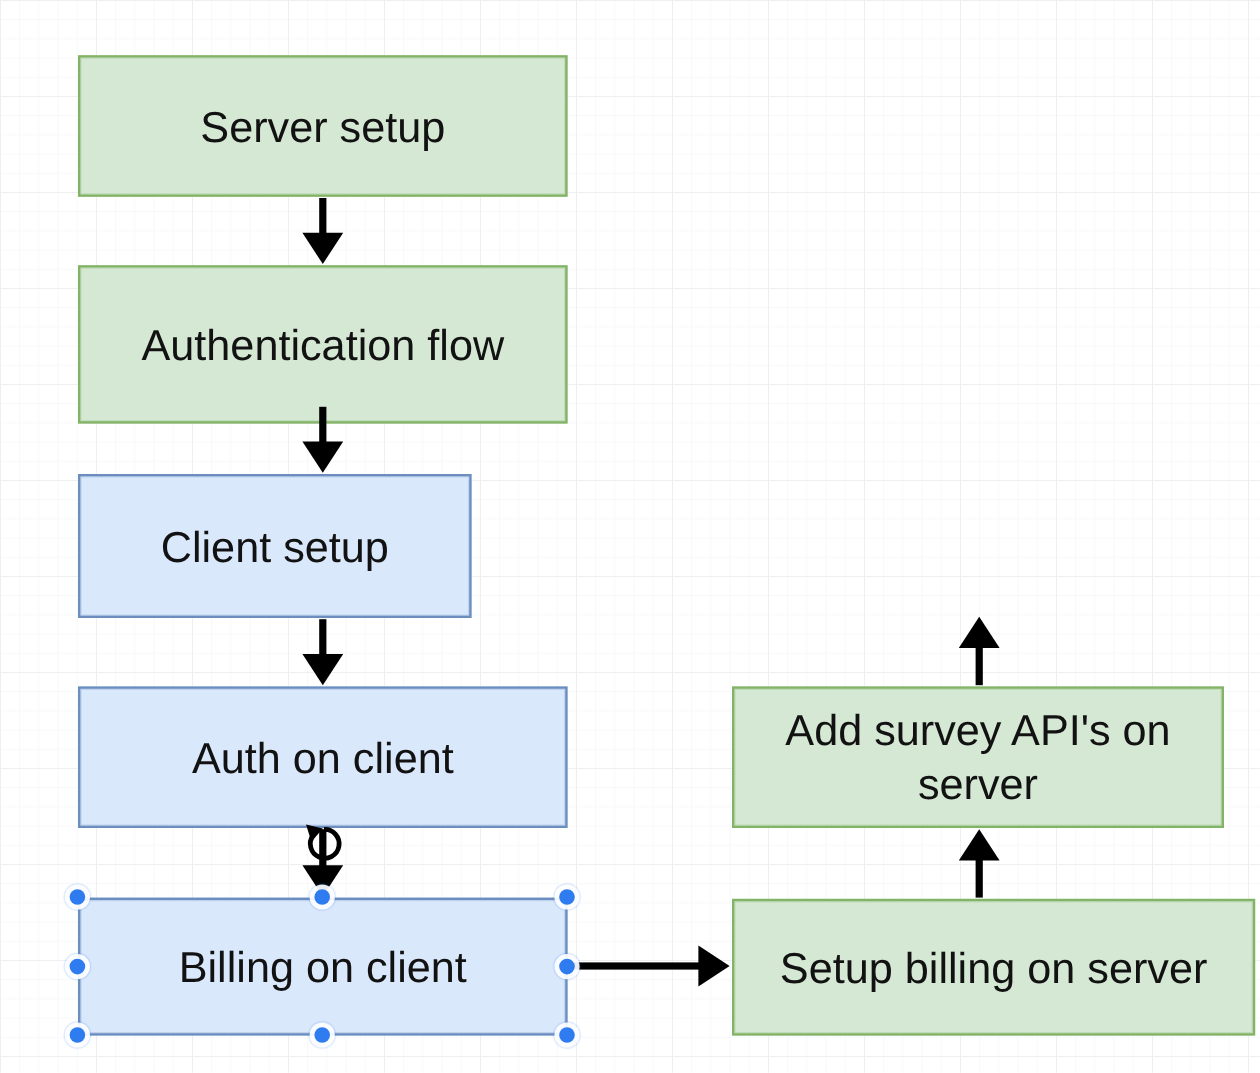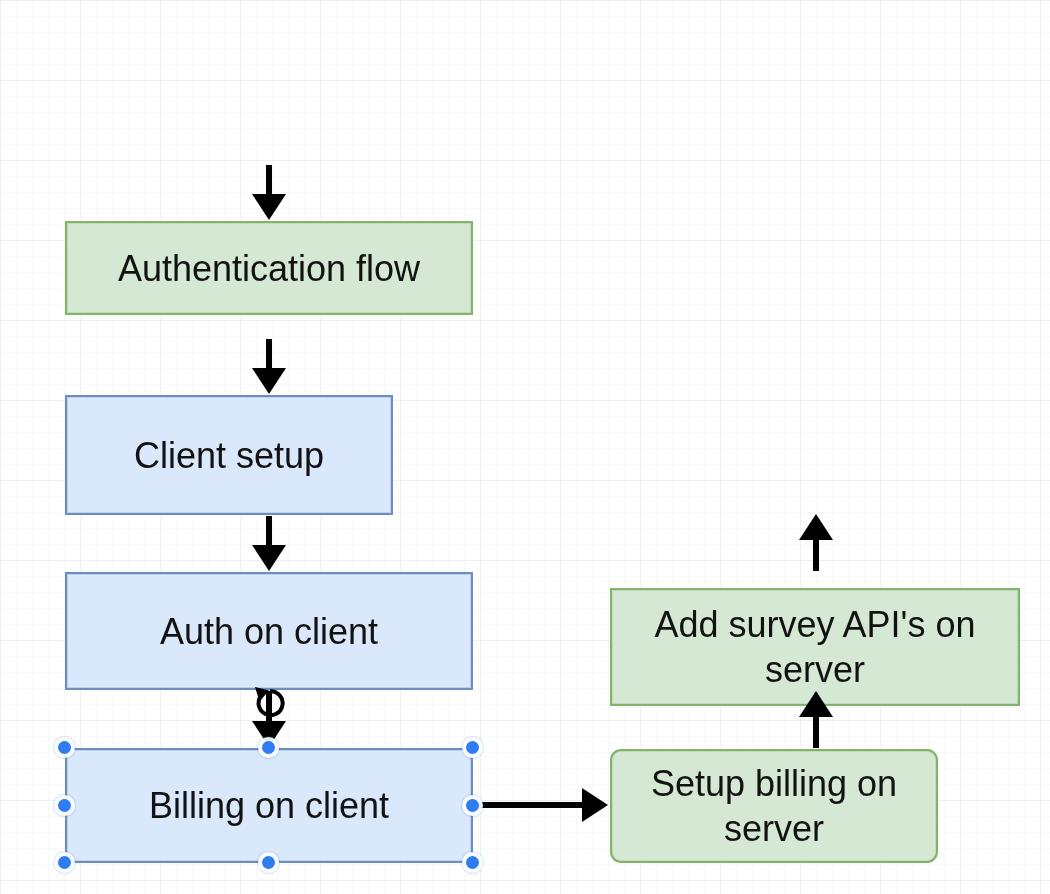--- a/index.html
+++ b/index.html
@@ -41,27 +41,27 @@
     border: 2px solid #82b366;
     box-shadow: inset 0 0 0 1px rgba(130,179,102,0.25);
   }
   .node.blue {
     background: #dae8fc;
     border: 2px solid #6c8ebf;
     box-shadow: inset 0 0 0 1px rgba(108,142,191,0.25);
   }
 
   #node-server-setup               { left: 65px;  top: 46px;  width: 408px; height: 118px; }
-  #node-authentication-flow        { left: 65px;  top: 221px; width: 408px; height: 94px; text-align: center; }
+  #node-authentication-flow        { left: 65px;  top: 221px; width: 408px; height: 132px; text-align: center; }
   #node-client-setup               { left: 65px;  top: 395px; width: 328px; height: 120px; }
   #node-auth-on-client             { left: 65px;  top: 572px; width: 408px; height: 118px; }
   #node-billing-on-client          { left: 65px;  top: 748px; width: 408px; height: 115px; }
   #node-add-survey-stuff-on-client { left: 610px; top: 397px; width: 410px; height: 117px; }
-  #node-add-survey-apis-on-server  { left: 610px; top: 588px; width: 410px; height: 118px; }
-  #node-setup-billing-on-server    { left: 610px; top: 749px; width: 328px; height: 114px; border-radius: 11px; }
+  #node-add-survey-apis-on-server  { left: 610px; top: 572px; width: 410px; height: 118px; }
+  #node-setup-billing-on-server    { left: 610px; top: 749px; width: 436px; height: 114px; }
 
   
   .edge { position: absolute; }
   .edge .vline {
     position: absolute;
     left: 14px;
     width: 6px;
     background: #000;
   }
   .edge.down .vline { top: 0; bottom: 20px; }
@@ -136,20 +136,23 @@
   #handle-s  { left: 262px; top: 856px; }
   #handle-se { left: 466px; top: 856px; }
 
   .selected { border-color: #6c8ebf; }
 </style>
 </head>
 <body>
 
 <div id="canvas">
 
+  <div class="node green" id="node-server-setup">
+    <span>Server setup</span>
+  </div>
   <div class="node green" id="node-authentication-flow">
     <span>Authentication flow</span>
   </div>
   <div class="node blue" id="node-client-setup">
     <span>Client setup</span>
   </div>
   <div class="node blue" id="node-auth-on-client">
     <span>Auth on client</span>
   </div>
   <div class="node blue selected" id="node-billing-on-client">

